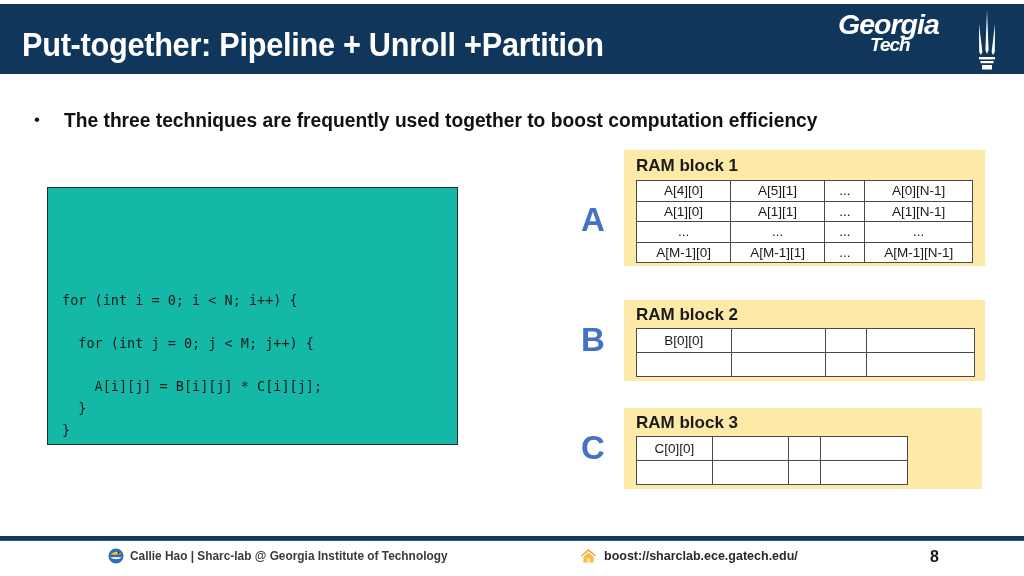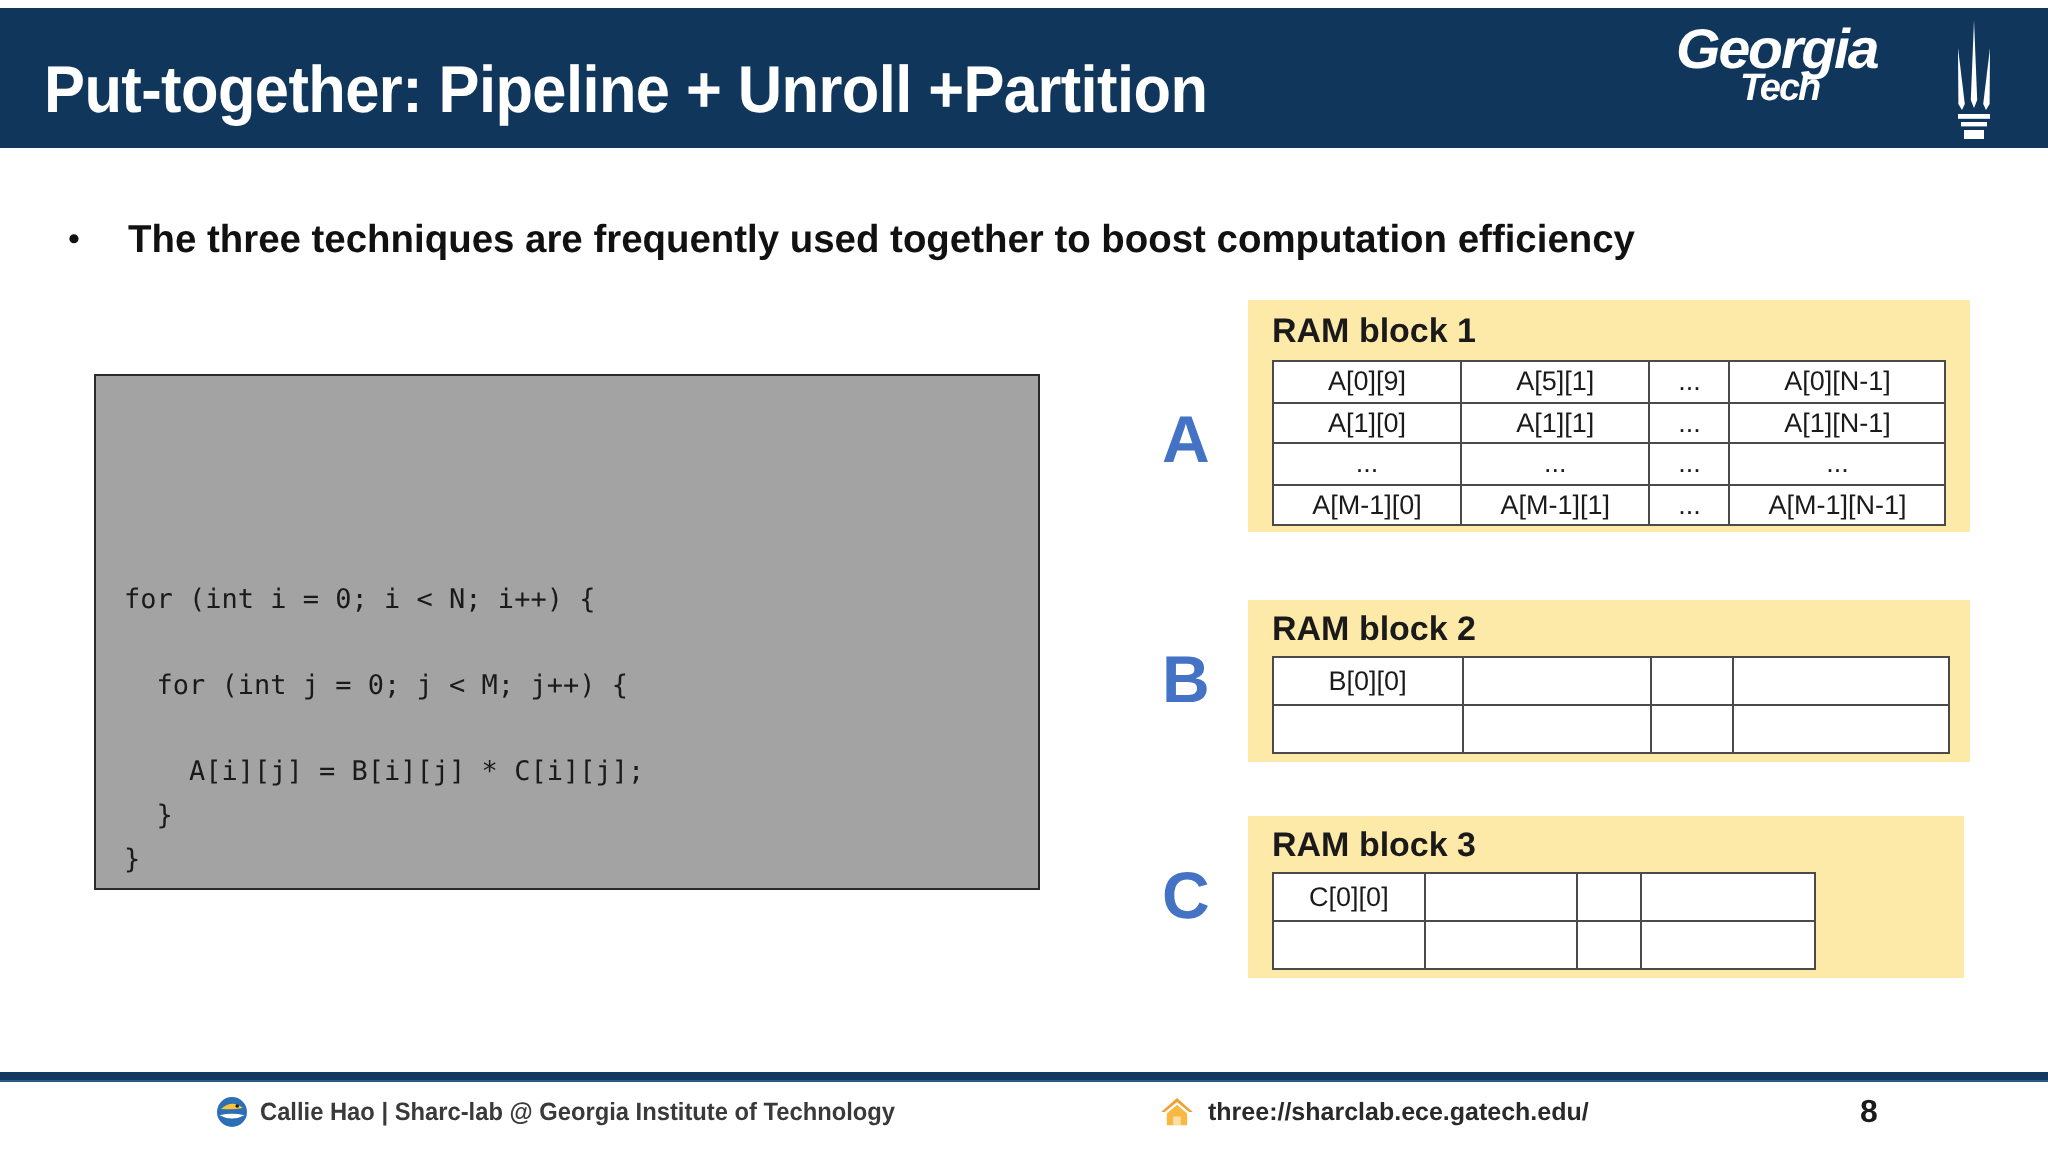--- a/index.html
+++ b/index.html
@@ -88,23 +88,23 @@
     color: #111;
     white-space: nowrap;
     transform: scaleX(0.985);
     transform-origin: left center;
   }
 
   
   .code-box {
     position: absolute;
     left: 47px; top: 187px;
-    width: 473px; height: 258px;
+    width: 411px; height: 258px;
     border: 1.5px solid #2a2a2a;
-    background: #a3a3a3;
+    background: #14b8a6;
     box-sizing: border-box;
   }
   .code-text {
     position: absolute;
     left: 14px;
     top: 88px;
     font-family: "DejaVu Sans Mono", monospace;
     font-size: 13.5px;
     line-height: 21.7px;
     color: #1a1a1a;
@@ -265,21 +265,21 @@
   <div class="ram-title">RAM block 1</div>
   <table class="ram-table">
       <colgroup>
         <col style="width: 28%;">
         <col style="width: 28%;">
         <col style="width: 12%;">
         <col style="width: 32%;">
       </colgroup>
       <tbody>
         <tr>
-          <td>A[0][9]</td>
+          <td>A[4][0]</td>
           <td>A[5][1]</td>
           <td>...</td>
           <td>A[0][N-1]</td>
         </tr>
         <tr>
           <td>A[1][0]</td>
           <td>A[1][1]</td>
           <td>...</td>
           <td>A[1][N-1]</td>
         </tr>
@@ -367,16 +367,16 @@
   </svg>
   <span class="footer-author">Callie Hao | Sharc-lab @ Georgia Institute of Technology</span>
 </div>
 
 <div class="footer-mid">
   <svg class="home-icon" viewBox="0 0 17 16">
     <path d="M8.5 1 L16.4 8 L14.6 8 L8.5 3 L2.4 8 L0.6 8 Z" fill="#f0a030"></path>
     <path d="M8.5 4.4 L13.6 8.8 L13.6 14.6 L3.4 14.6 L3.4 8.8 Z" fill="#f7b942"></path>
     <rect x="6.6" y="10.2" width="3.8" height="4.4" fill="#ffffff" opacity="0.55"></rect>
   </svg>
-  <span class="footer-url">three://sharclab.ece.gatech.edu/</span>
+  <span class="footer-url">boost://sharclab.ece.gatech.edu/</span>
 </div>
 
 <div class="page-number">8</div>
 
 </body></html>

